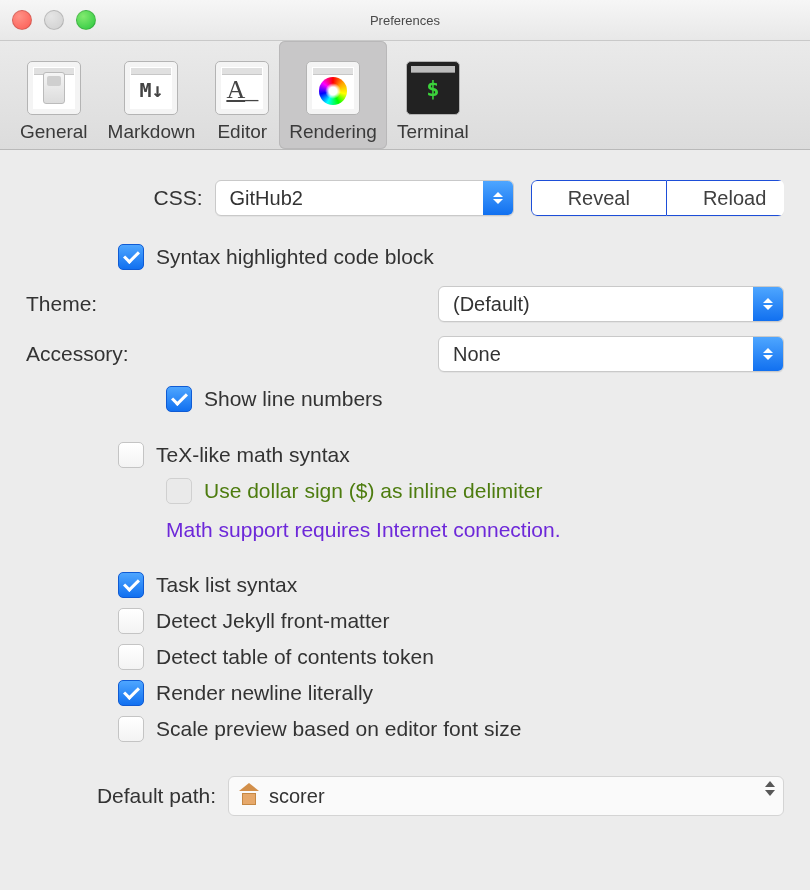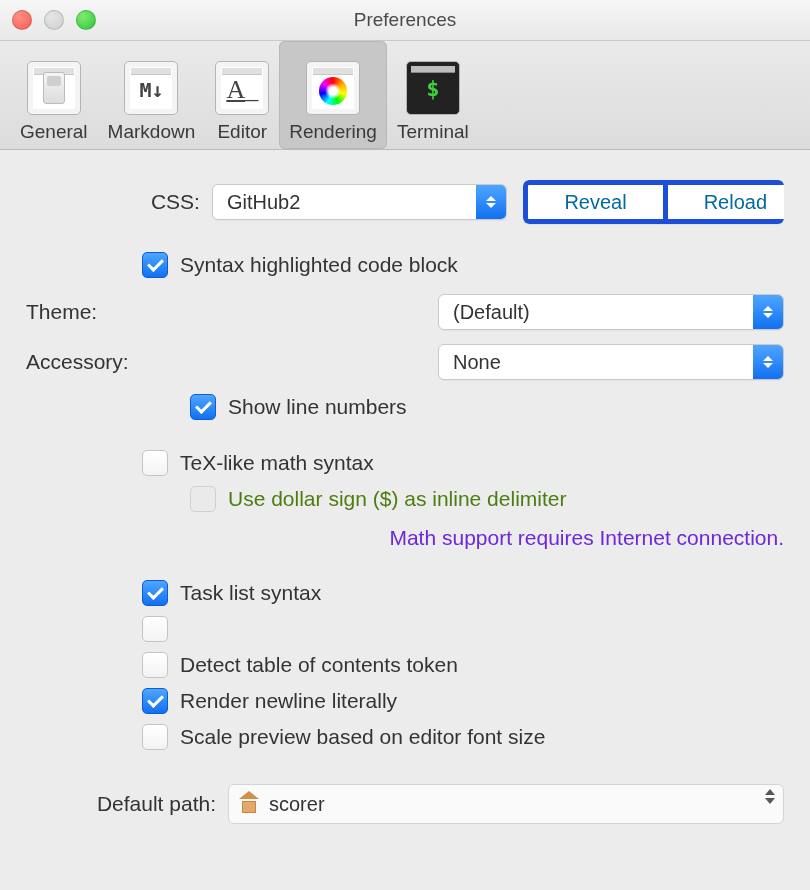--- a/index.html
+++ b/index.html
@@ -38,21 +38,21 @@
   }
   .traffic .dot {
     width: 18px; height: 18px;
     border-radius: 50%;
     border: 1px solid rgba(0,0,0,0.15);
   }
   .dot-close   { background: radial-gradient(circle at 35% 30%, #ff9186, #fc5b53); }
   .dot-minimize{ background: radial-gradient(circle at 35% 30%, #e5e5e5, #cfcfcf); }
   .dot-zoom    { background: radial-gradient(circle at 35% 30%, #82ea6f, #29c73e); }
   .titlebar-title {
-    font-size: 19px;
+    font-size: 13px;
     color: #4a4a4a;
   }
 
   .toolbar {
     height: 108px;
     background: linear-gradient(#eaeaea, #dcdcdc);
     border-bottom: 1px solid #b9b9b9;
     display: flex;
     align-items: stretch;
     padding: 0 10px;
@@ -177,26 +177,26 @@
     width: 0; height: 0;
     border-left: 5px solid transparent;
     border-right: 5px solid transparent;
   }
   .tri-up   { border-bottom: 5px solid #fff; }
   .tri-down { border-top: 5px solid #fff; }
 
   .btn {
     height: 34px;
     background: #fff;
-    border: 5px solid #1d4ed8;
+    border: 1px solid #1d4ed8;
     display: inline-flex;
     align-items: center;
     justify-content: center;
     font-size: 20px;
-    color: #0369a1;
+    color: #404040;
     padding: 0 36px;
   }
   .btn-group { display:flex; border-radius:6px; overflow:hidden; box-shadow: 0 1px 0 rgba(0,0,0,0.04);}
   .btn-group .btn:first-child { border-top-left-radius:6px; border-bottom-left-radius:6px; }
   .btn-group .btn:last-child  { border-top-right-radius:6px; border-bottom-right-radius:6px; border-left:none;}
 
   
   .chk {
     width: 24px; height: 24px; border-radius: 5px;
     border: 1px solid #c4c4c4;
@@ -261,21 +261,21 @@
   .pathbox .stepper {
     position: absolute; right: 8px; top: 4px;
     display: flex; flex-direction: column; gap: 3px;
   }
   .pathbox .stepper .s-up, .pathbox .stepper .s-down {
     width:0;height:0;border-left:5px solid transparent;border-right:5px solid transparent;
   }
   .pathbox .stepper .s-up   { border-bottom:6px solid #575757;}
   .pathbox .stepper .s-down { border-top:6px solid #575757;}
 
-  .option-block { margin-left: 116px; text-align: right; }
+  .option-block { margin-left: 92px; }
   .option-block .chk-row, .option-block .note-row { margin-top: 10px; }
   .sub-indent { margin-left: 48px; }
   .top-gap { margin-top: 28px; }
   .big-gap { margin-top: 30px; }
 </style>
 </head>
 <body>
 
 <div class="window">
 
@@ -394,20 +394,21 @@
       </div>
     </div>
 
     <div class="option-block big-gap">
       <div class="chk-row">
         <div class="chk checked"></div>
         <div class="chk-label">Task list syntax</div>
       </div>
       <div class="chk-row">
         <div class="chk"></div>
+        <div class="chk-label">Detect Jekyll front-matter</div>
       </div>
       <div class="chk-row">
         <div class="chk"></div>
         <div class="chk-label">Detect table of contents token</div>
       </div>
       <div class="chk-row">
         <div class="chk checked"></div>
         <div class="chk-label">Render newline literally</div>
       </div>
       <div class="chk-row">

